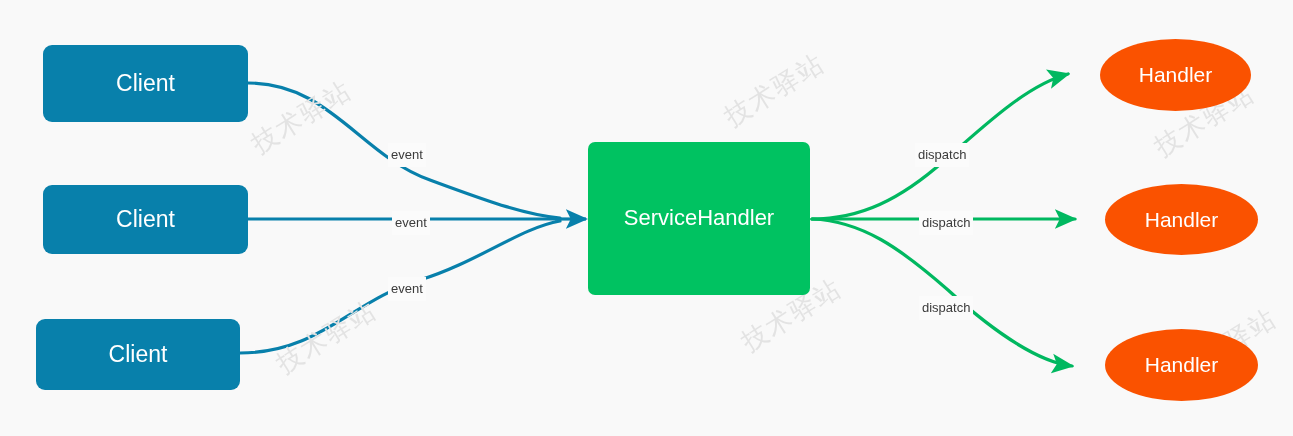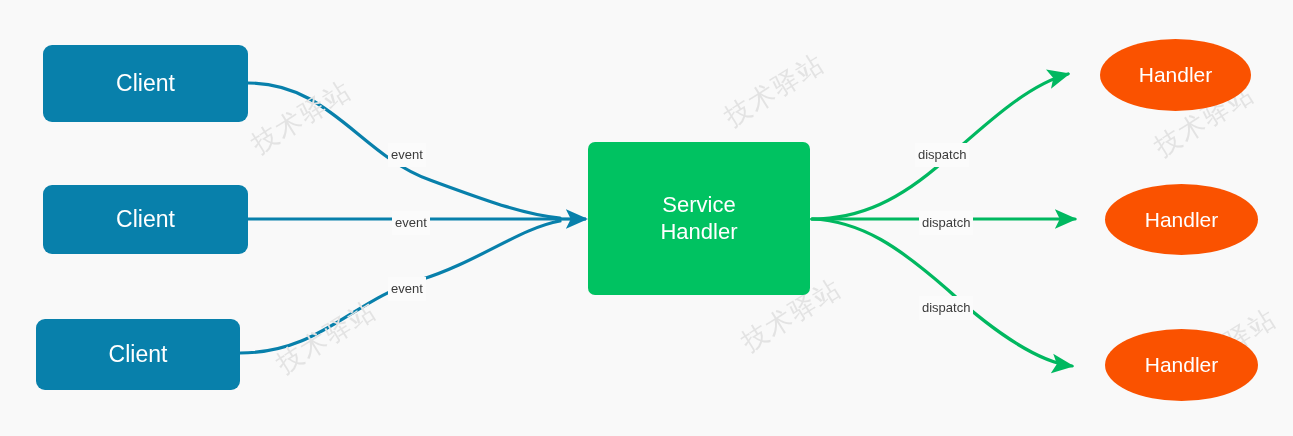--- a/index.html
+++ b/index.html
@@ -112,21 +112,21 @@
   <div class="node client-box" style="left:43px; top:45px; width:205px; height:77px;">
     <span>Client</span>
   </div>
   <div class="node client-box" style="left:43px; top:185px; width:205px; height:69px;">
     <span>Client</span>
   </div>
   <div class="node client-box" style="left:36px; top:319px; width:204px; height:71px;">
     <span>Client</span>
   </div>
 
-  <div class="node service-box" style="left:588px; top:142px; width:222px; height:153px; flex-direction:column;">
+  <div class="node service-box" style="left:588px; top:142px; width:222px; height:153px; flex-direction:row;">
     <span>Service</span>
     <span>Handler</span>
   </div>
 
   <div class="node handler-ellipse" style="left:1100px; top:39px; width:151px; height:72px;">
     <span>Handler</span>
   </div>
   <div class="node handler-ellipse" style="left:1105px; top:184px; width:153px; height:71px;">
     <span>Handler</span>
   </div>

